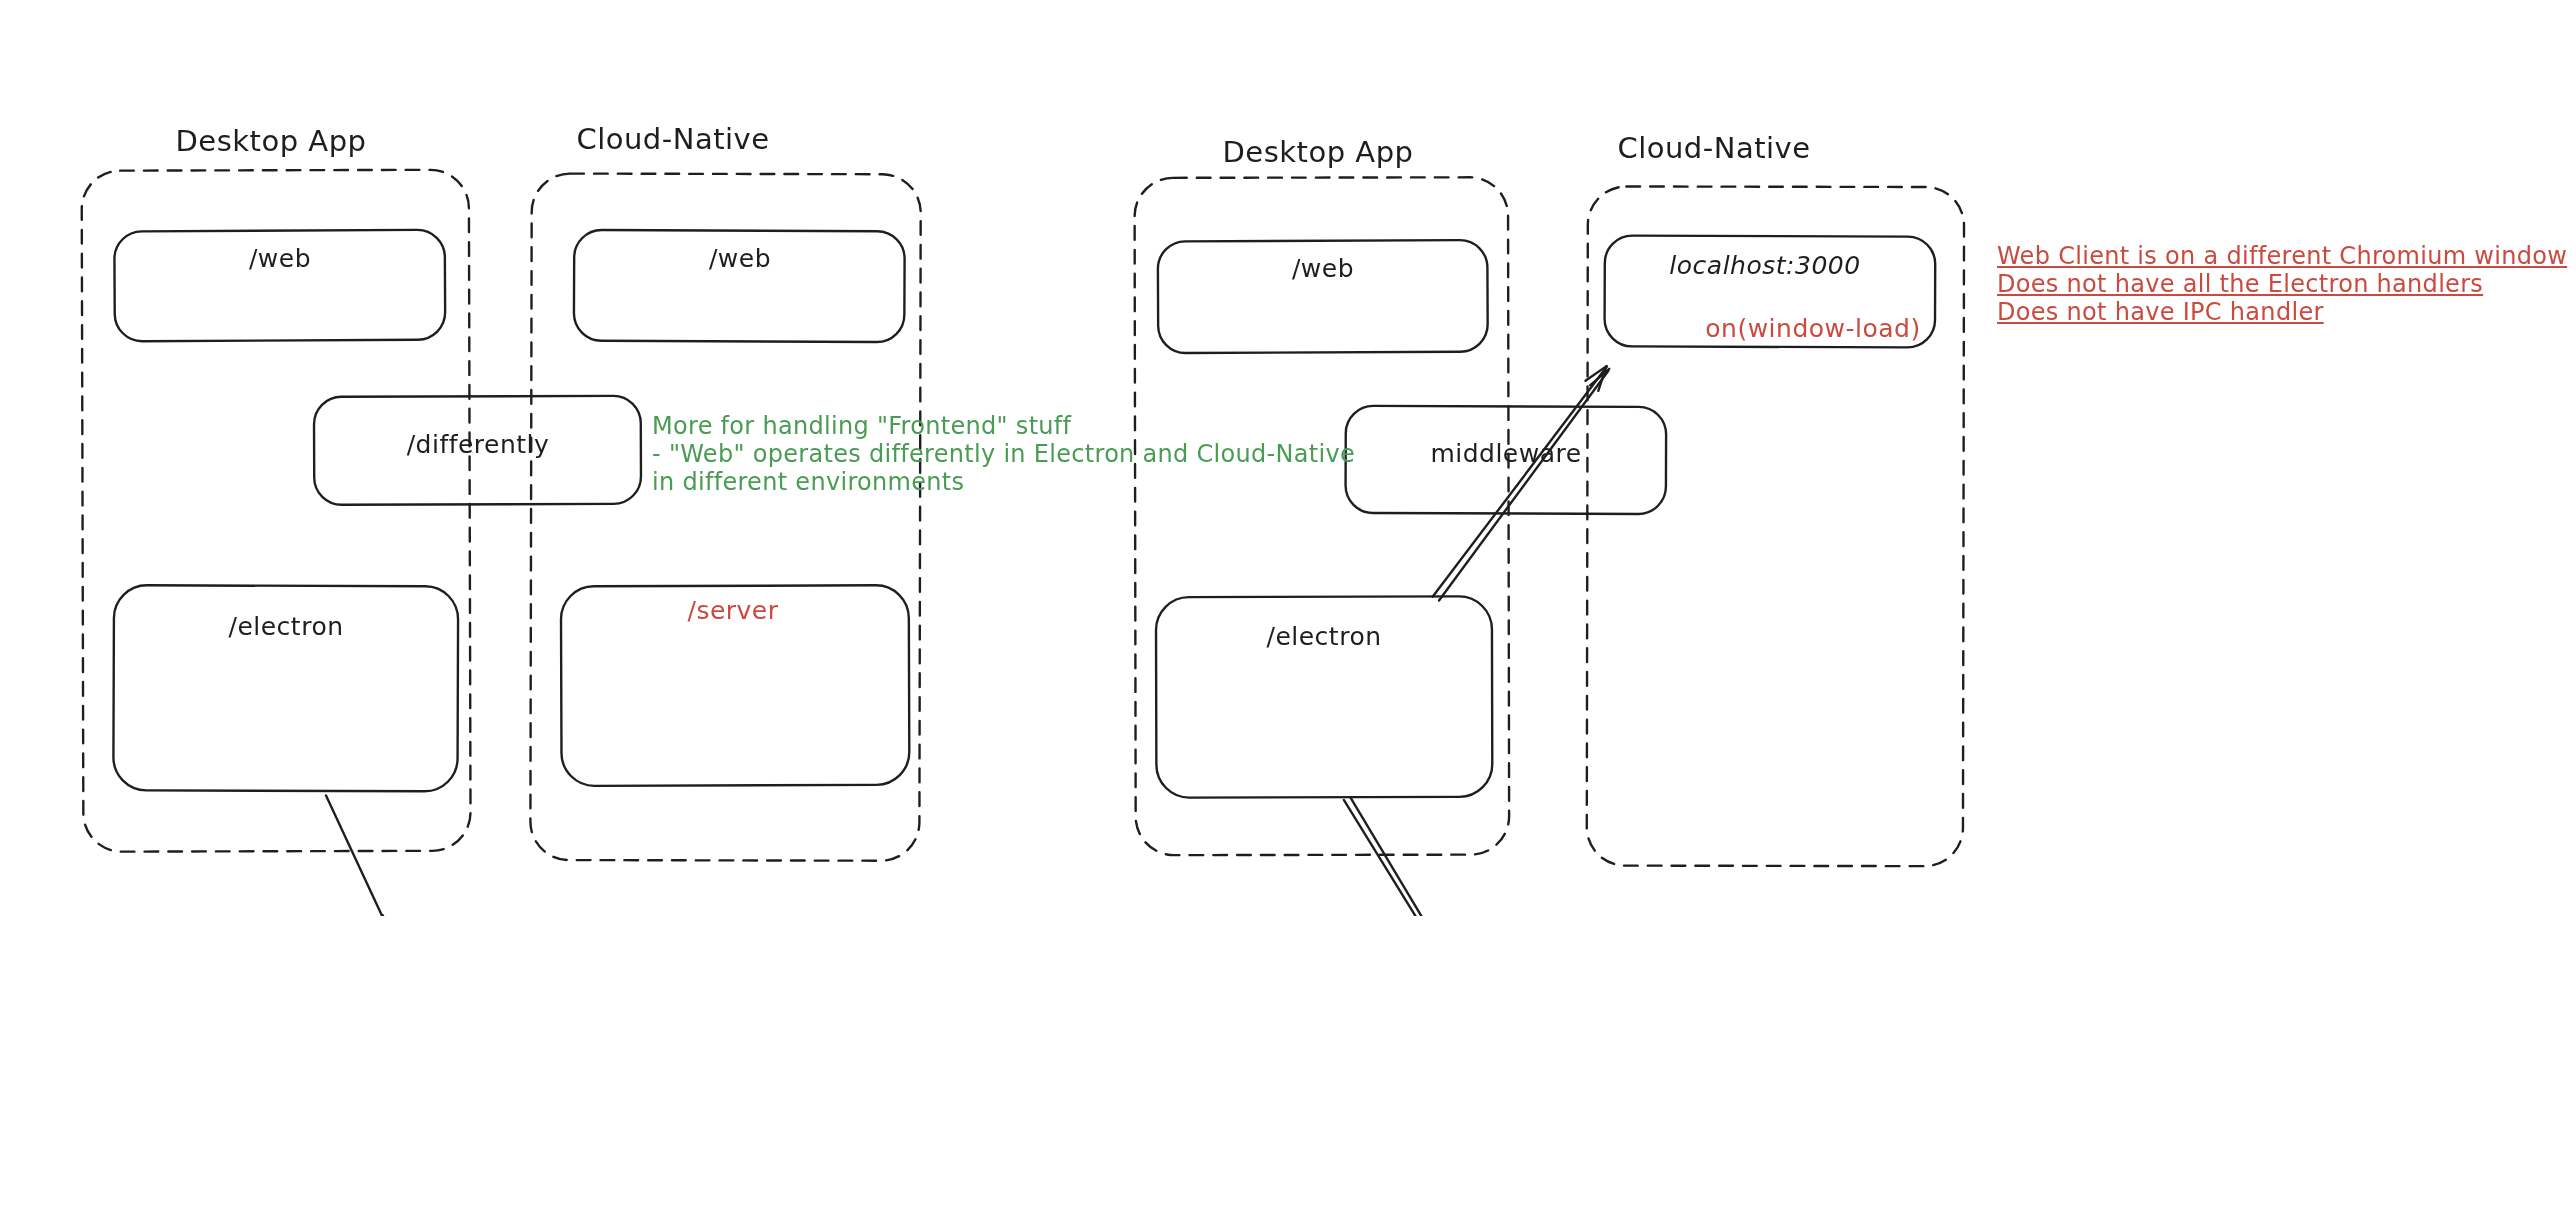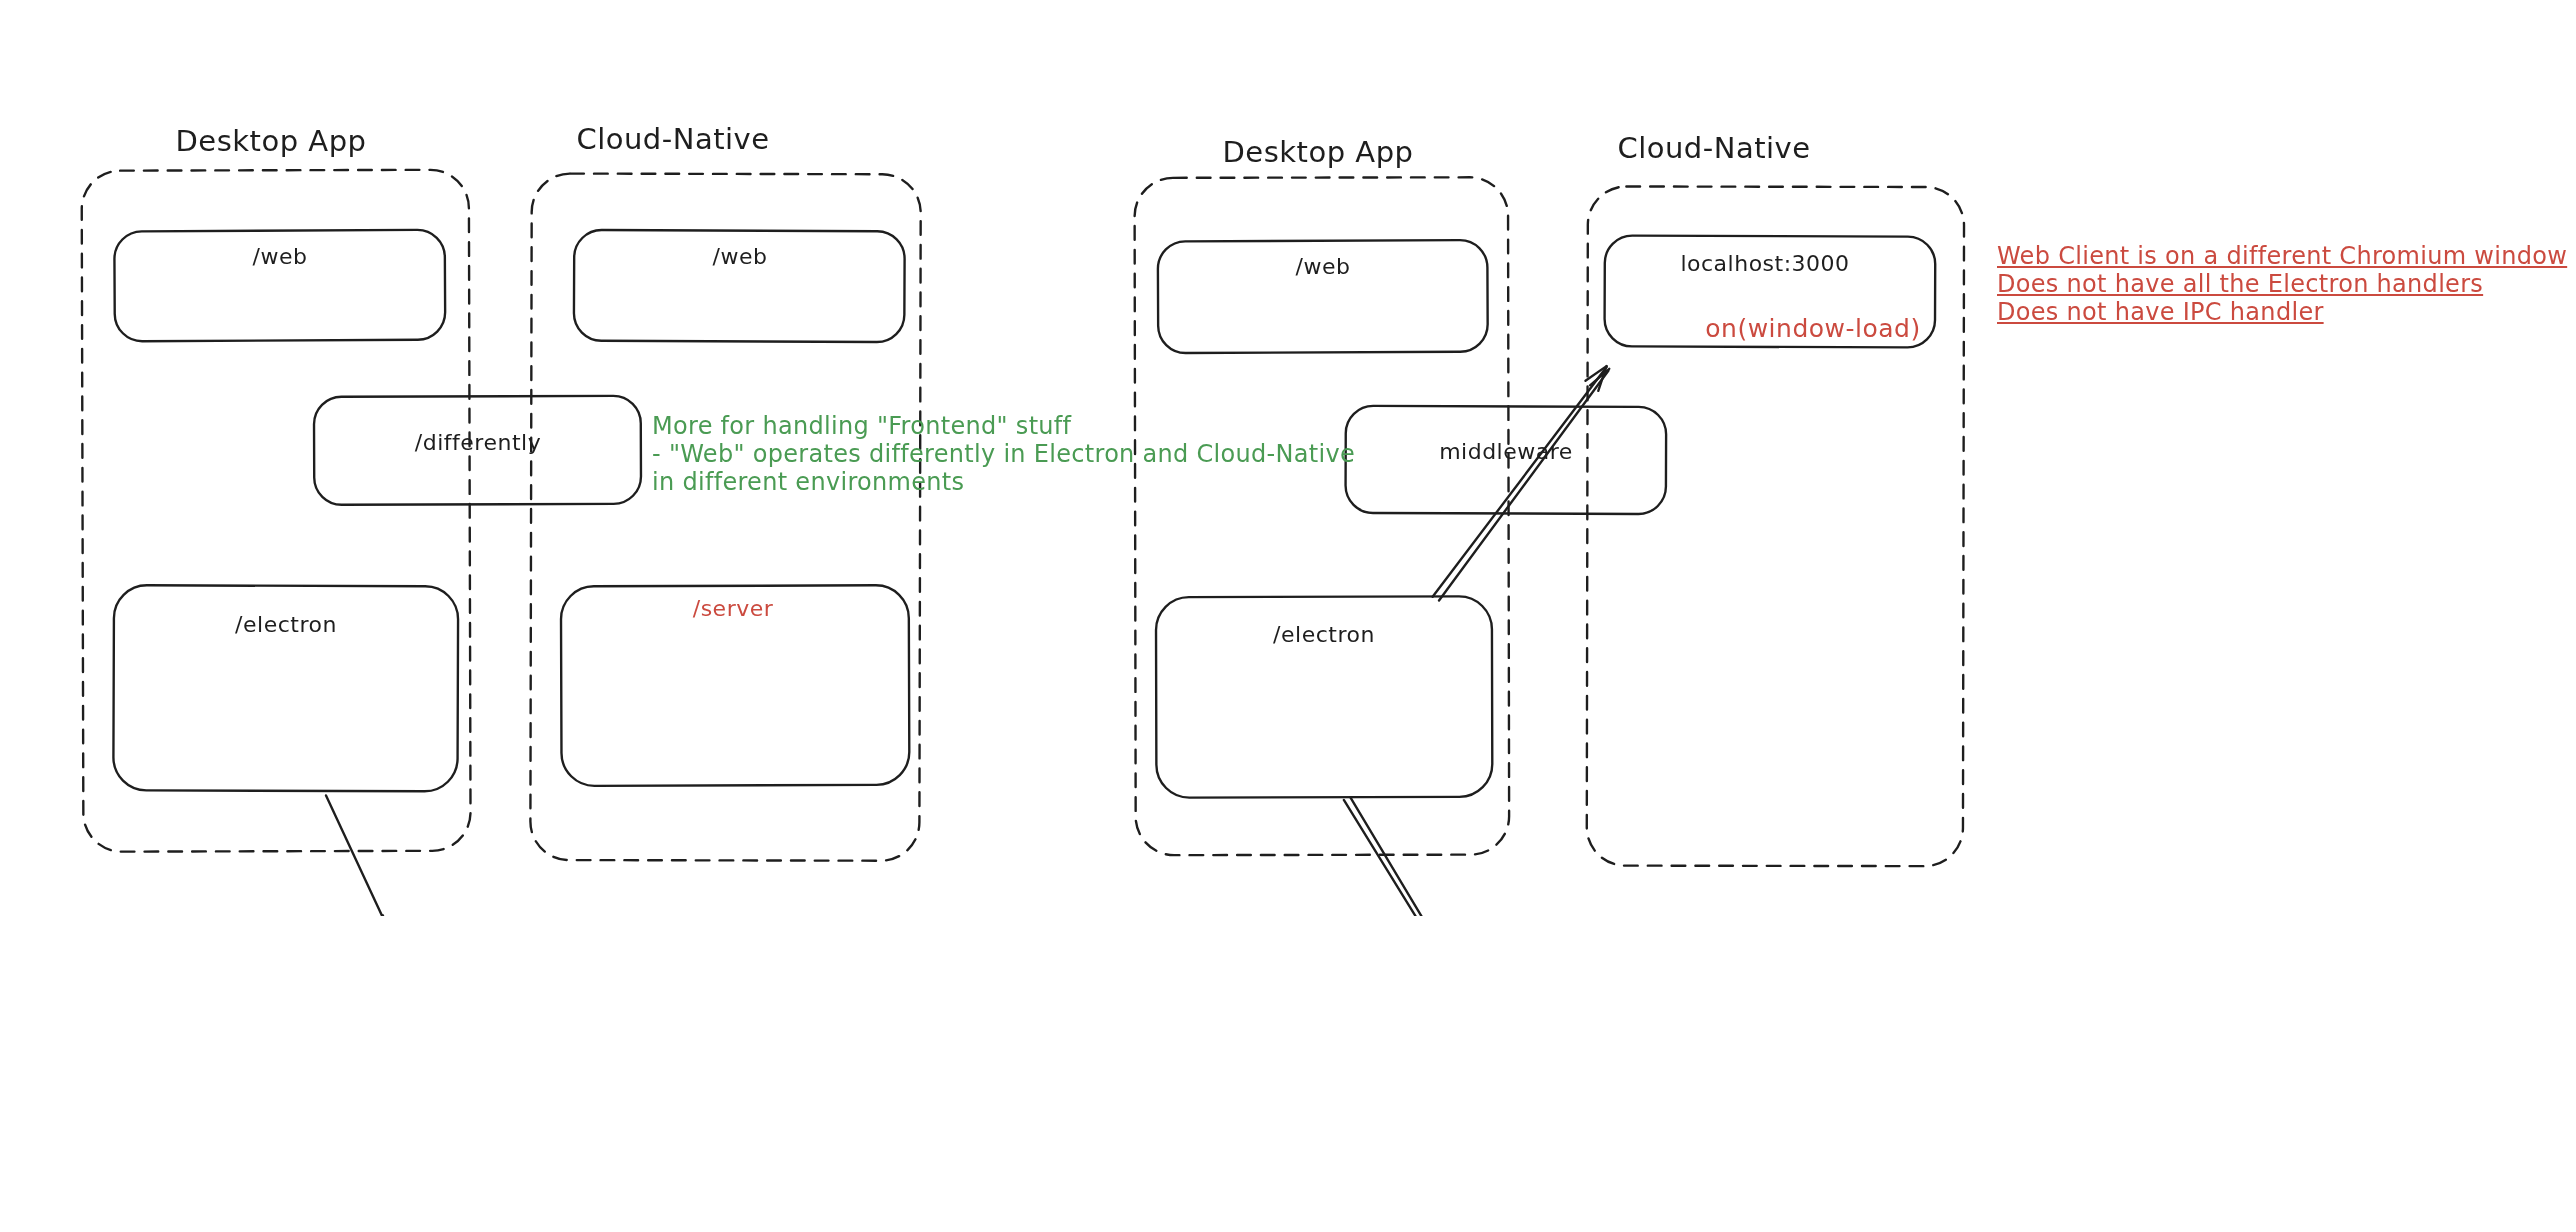--- a/index.html
+++ b/index.html
@@ -1,20 +1,20 @@
 <!DOCTYPE html>
 <html style="font-size:14.6px"><head>
 <meta charset="utf-8">
 <style>
   html,body{margin:0;padding:0;background:#ffffff;}
   #stage{position:relative;width:2576px;height:916px;background:#ffffff;overflow:hidden;
          font-family:"DejaVu Sans","Liberation Sans",sans-serif;color:#1e1e1e;}
   #shapes{position:absolute;left:0;top:0;}
   .lbl{position:absolute;white-space:nowrap;transform:translateX(-50%);
-       font-size:22px;letter-spacing:0.5px;color:#1e1e1e;}
+       font-size:25px;letter-spacing:0.5px;color:#1e1e1e;}
   .hdr{font-size:29px;}
   .red{color:#cb4a3f;}
   .note{position:absolute;font-size:24px;line-height:28px;white-space:nowrap;letter-spacing:0.3px;}
   .note div{white-space:nowrap;}
   .green-note{color:#4a9b53;}
   .red-note{color:#cb4a3f;}
 </style>
 </head>
 <body>
 
@@ -81,21 +81,21 @@
     <div>- "Web" operates differently in Electron and Cloud-Native</div>
     <div>in different environments</div>
   </div>
 
   <div class="lbl hdr" style="left:1318px;top:135px;">Desktop App</div>
   <div class="lbl hdr" style="left:1714px;top:131px;">Cloud-Native</div>
 
   <div class="lbl" style="left:1323px;top:254px;">/web</div>
   <div class="lbl" style="left:1506px;top:439px;">middleware</div>
   <div class="lbl" style="left:1324px;top:622px;">/electron</div>
-  <div class="lbl" style="left:1765px;top:251px;">localhost:3000</div>
+  <div class="lbl" style="left:1765px;top:251px;font-style:italic;">localhost:3000</div>
   <div class="lbl red" style="left:1813px;top:302px;font-size:25px;margin-top:12px;">on(window-load)</div>
   <div class="lbl" style="left:1531px;top:987px;">Electron</div>
 
   <div class="note red-note" style="left:1997px;top:242px;text-decoration:underline;">
     <div>Web Client is on a different Chromium window</div>
     <div>Does not have all the Electron handlers</div>
     <div>Does not have IPC handler</div>
   </div>
 
 </div>

